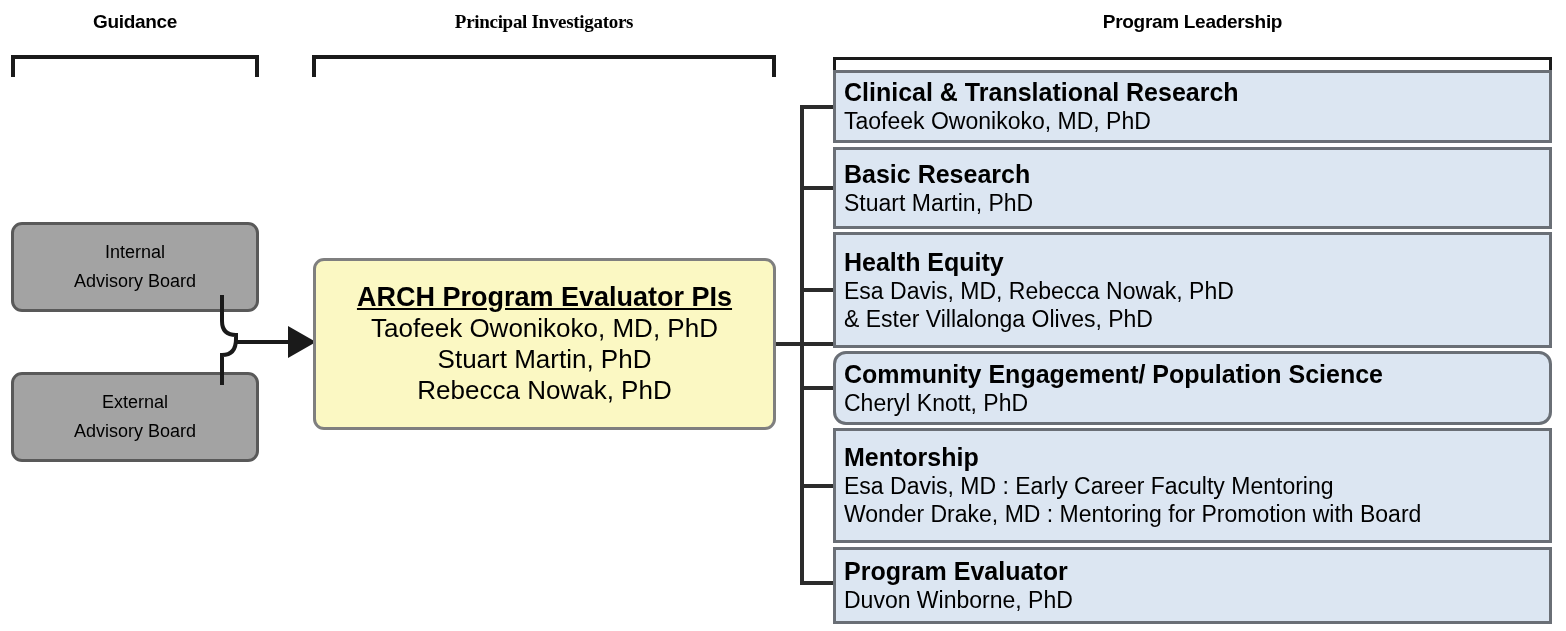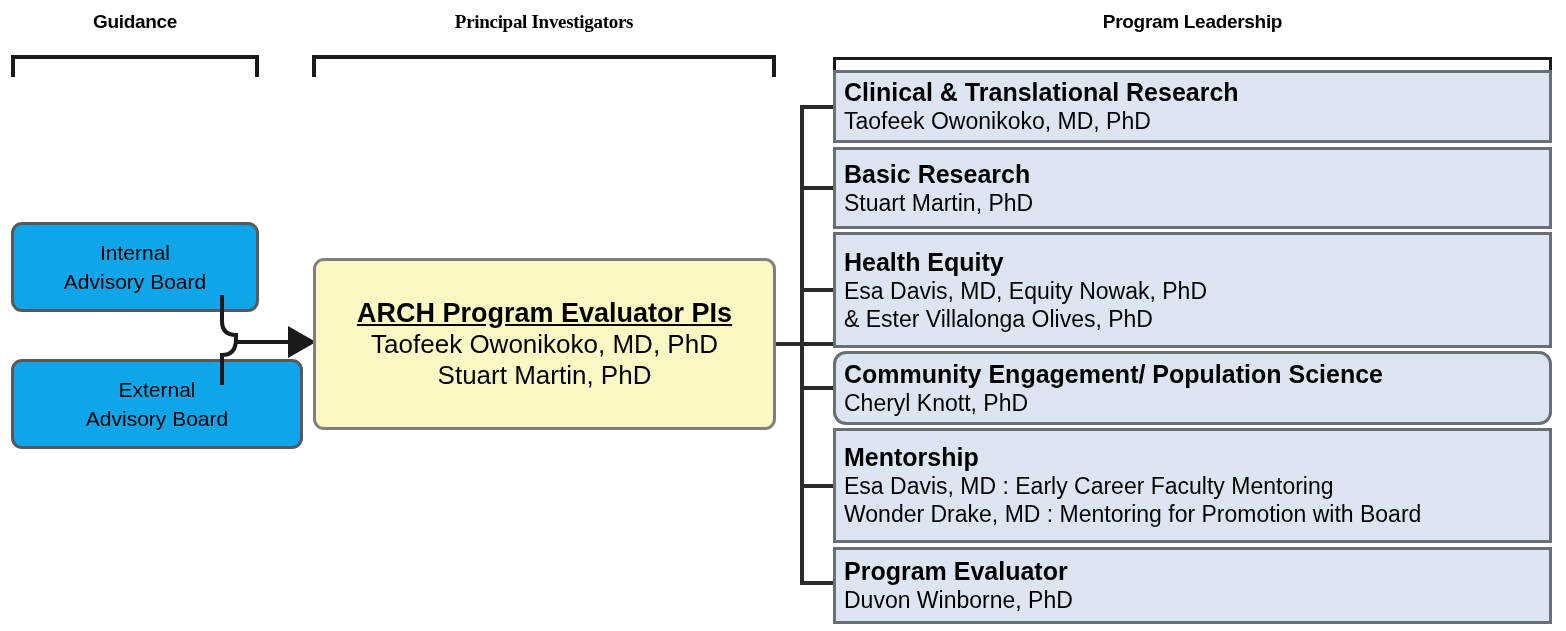--- a/index.html
+++ b/index.html
@@ -10,23 +10,23 @@
     position:absolute;font-weight:bold;font-size:19px;letter-spacing:-0.3px;
     text-align:center;white-space:nowrap;line-height:34px;
   }
   .bracket{position:absolute;}
   .bracket .top{position:absolute;left:0;top:0;height:4px;width:100%;background:#1a1a1a;}
   .bracket .lt,.bracket .rt{position:absolute;top:0;width:4px;height:22px;background:#1a1a1a;}
   .bracket .lt{left:0;} .bracket .rt{right:0;}
 
   .rbox{
     position:absolute;border:3px solid #595959;border-radius:11px;
-    background:#0ea5e9;box-sizing:border-box;
+    background:#a3a3a3;box-sizing:border-box;
     display:flex;align-items:center;justify-content:center;
-    font-size:21px;line-height:29px;text-align:center;
+    font-size:18px;line-height:29px;text-align:center;
   }
   .pibox{
     position:absolute;border:3px solid #7f7f7f;border-radius:11px;
     background:#fbf8c3;box-sizing:border-box;
     display:flex;flex-direction:column;align-items:center;justify-content:center;
     text-align:center;
   }
   .pibox .pititle{font-weight:bold;font-size:27px;line-height:31px;text-decoration:underline;}
   .pibox .piname{font-size:26px;line-height:31px;}
 
@@ -63,37 +63,38 @@
   </div>
 
   <div class="capbar" style="left:833px;top:57px;width:719px;height:16px;"></div>
 
   <div class="rbox" style="left:11px;top:222px;width:248px;height:90px;">
     <div>
       <div>Internal</div>
       <div>Advisory Board</div>
     </div>
   </div>
-  <div class="rbox" style="left:11px;top:359px;width:292px;height:90px;">
+  <div class="rbox" style="left:11px;top:372px;width:248px;height:90px;">
     <div>
       <div>External</div>
       <div>Advisory Board</div>
     </div>
   </div>
 
   <svg class="conn" style="left:180px;top:295px;" width="140" height="100" viewBox="0 0 140 100">
     <path d="M 42 0 L 42 26 Q 42 40 56 40 L 56 44 Q 56 60 42 60 L 42 90" fill="none" stroke="#1a1a1a" stroke-width="4"></path>
     <path d="M 56 47 L 112 47" fill="none" stroke="#1a1a1a" stroke-width="4"></path>
     <polygon points="108,31 136,47 108,63" fill="#1a1a1a"></polygon>
   </svg>
 
   <div class="pibox" style="left:313px;top:258px;width:463px;height:172px;">
     <div class="pititle">ARCH Program Evaluator PIs</div>
     <div class="piname">Taofeek Owonikoko, MD, PhD</div>
     <div class="piname">Stuart Martin, PhD</div>
+    <div class="piname">Rebecca Nowak, PhD</div>
   </div>
 
   <div class="line" style="left:776px;top:342px;width:58px;height:4px;"></div>
   <div class="line" style="left:800px;top:105px;width:4px;height:480px;"></div>
 
   <div class="line" style="left:800px;top:105px;width:35px;height:4px;"></div>
   <div class="line" style="left:800px;top:186px;width:35px;height:4px;"></div>
   <div class="line" style="left:800px;top:288px;width:35px;height:4px;"></div>
   <div class="line" style="left:800px;top:386px;width:35px;height:4px;"></div>
   <div class="line" style="left:800px;top:484px;width:35px;height:4px;"></div>
@@ -104,21 +105,21 @@
     <div class="lsub">Taofeek Owonikoko, MD, PhD</div>
   </div>
 
   <div class="lbox" style="left:833px;top:147px;width:719px;height:82px;">
     <div class="ltitle">Basic Research</div>
     <div class="lsub">Stuart Martin, PhD</div>
   </div>
 
   <div class="lbox" style="left:833px;top:232px;width:719px;height:116px;">
     <div class="ltitle">Health Equity</div>
-    <div class="lsub">Esa Davis, MD, Equity Nowak, PhD</div>
+    <div class="lsub">Esa Davis, MD, Rebecca Nowak, PhD</div>
     <div class="lsub">&amp; Ester Villalonga Olives, PhD</div>
   </div>
 
   <div class="lbox" style="left:833px;top:351px;width:719px;height:74px;border-radius:13px;">
     <div class="ltitle">Community Engagement/ Population Science</div>
     <div class="lsub">Cheryl Knott, PhD</div>
   </div>
 
   <div class="lbox" style="left:833px;top:428px;width:719px;height:115px;">
     <div class="ltitle">Mentorship</div>

